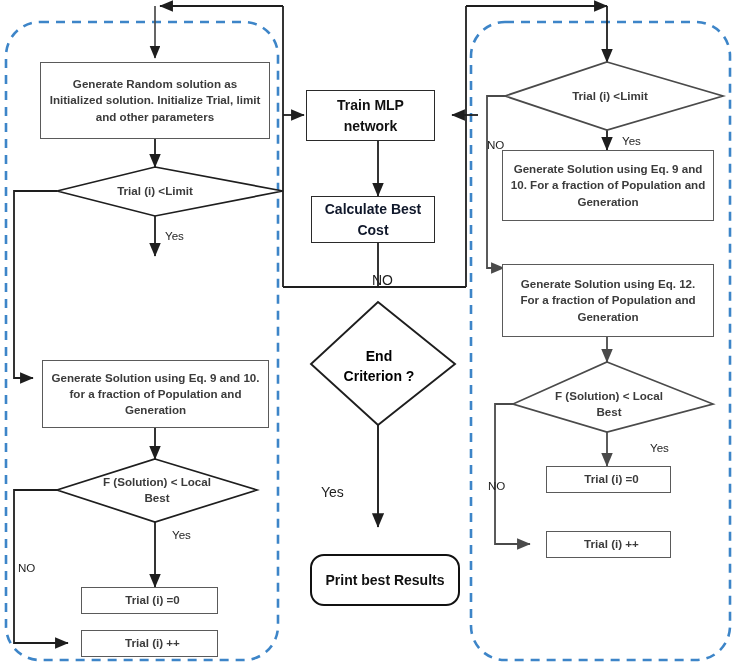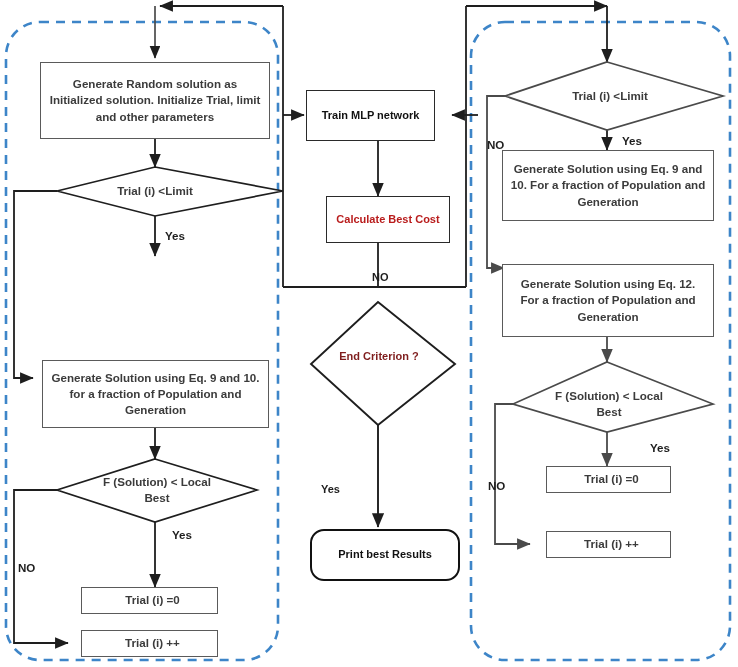--- a/index.html
+++ b/index.html
@@ -4,25 +4,25 @@
 <style>
   html,body{margin:0;padding:0;background:#ffffff;}
   body{font-family:"Liberation Sans",sans-serif;}
   #canvas{position:relative;width:738px;height:667px;background:#ffffff;overflow:hidden;}
   #canvas svg.wires{position:absolute;left:0;top:0;width:738px;height:667px;pointer-events:none;}
   .node{position:absolute;box-sizing:border-box;display:flex;align-items:center;justify-content:center;
         text-align:center;color:#3b3b3b;font-weight:bold;background:#ffffff;z-index:3;}
   .rect{border:1.6px solid #5a5a5a;padding-left:6px;}
   .rect-dark{border:1.8px solid #2a2a2a;}
   .stadium{border:2.2px solid #111111;border-radius:14px;color:#111111;}
-  .lbl{position:absolute;color:#1e1e1e;font-weight:bold;z-index:4;background:transparent;white-space:nowrap;}
+  .lbl{position:absolute;color:#1e1e1e;font-weight:normal;z-index:4;background:transparent;white-space:nowrap;}
   .diamond-text{position:absolute;display:flex;align-items:center;justify-content:center;
         text-align:center;color:#3b3b3b;font-weight:bold;z-index:3;pointer-events:none;}
   .f115{font-size:11.6px;line-height:1.4;}
-  .f12{font-size:11px;line-height:1.45;}
+  .f12{font-size:14px;line-height:1.45;}
   .pad{padding:4px 7px;}
 </style>
 </head>
 <body>
 
 <div id="canvas">
 
   <svg class="wires" viewBox="0 0 738 667" xmlns="http://www.w3.org/2000/svg">
     <defs>
       <marker id="ah" markerWidth="9" markerHeight="9" refX="7.2" refY="3.2" orient="auto" markerUnits="strokeWidth">
@@ -122,35 +122,35 @@
     <span>Trial (i) =0</span>
   </div>
   <div class="node rect f115" style="left:81px;top:630px;width:137px;height:27px;">
     <span>Trial (i) ++</span>
   </div>
 
   <div class="node rect-dark pad f12" style="left:306px;top:90px;width:129px;height:51px;color:#111;">
     <span>Train MLP network</span>
   </div>
 
-  <div class="node rect-dark pad f12" style="left:311px;top:196px;width:124px;height:47px;color:#b91c1c;margin-left:15px;">
+  <div class="node rect-dark pad f12" style="left:311px;top:196px;width:124px;height:47px;color:#0f172a;">
     <span>Calculate Best Cost</span>
   </div>
 
   <div class="lbl f12" style="left:372px;top:270px;">
     <span>NO</span>
   </div>
-  <div class="diamond-text f12" style="left:338px;top:326px;width:82px;height:62px;color:#7f1d1d;">
+  <div class="diamond-text f12" style="left:338px;top:335px;width:82px;height:62px;color:#000000;">
     <span>End Criterion ?</span>
   </div>
   <div class="lbl f12" style="left:321px;top:482px;">
     <span>Yes</span>
   </div>
 
-  <div class="node stadium f12" style="left:310px;top:529px;width:150px;height:52px;">
+  <div class="node stadium f12" style="left:310px;top:554px;width:150px;height:52px;">
     <span>Print best Results</span>
   </div>
 
   <div class="diamond-text f115" style="left:535px;top:82px;width:150px;height:28px;">
     <span>Trial (i) &lt;Limit</span>
   </div>
   <div class="lbl f115" style="left:622px;top:133px;">
     <span>Yes</span>
   </div>
   <div class="lbl f115" style="left:487px;top:137px;">

